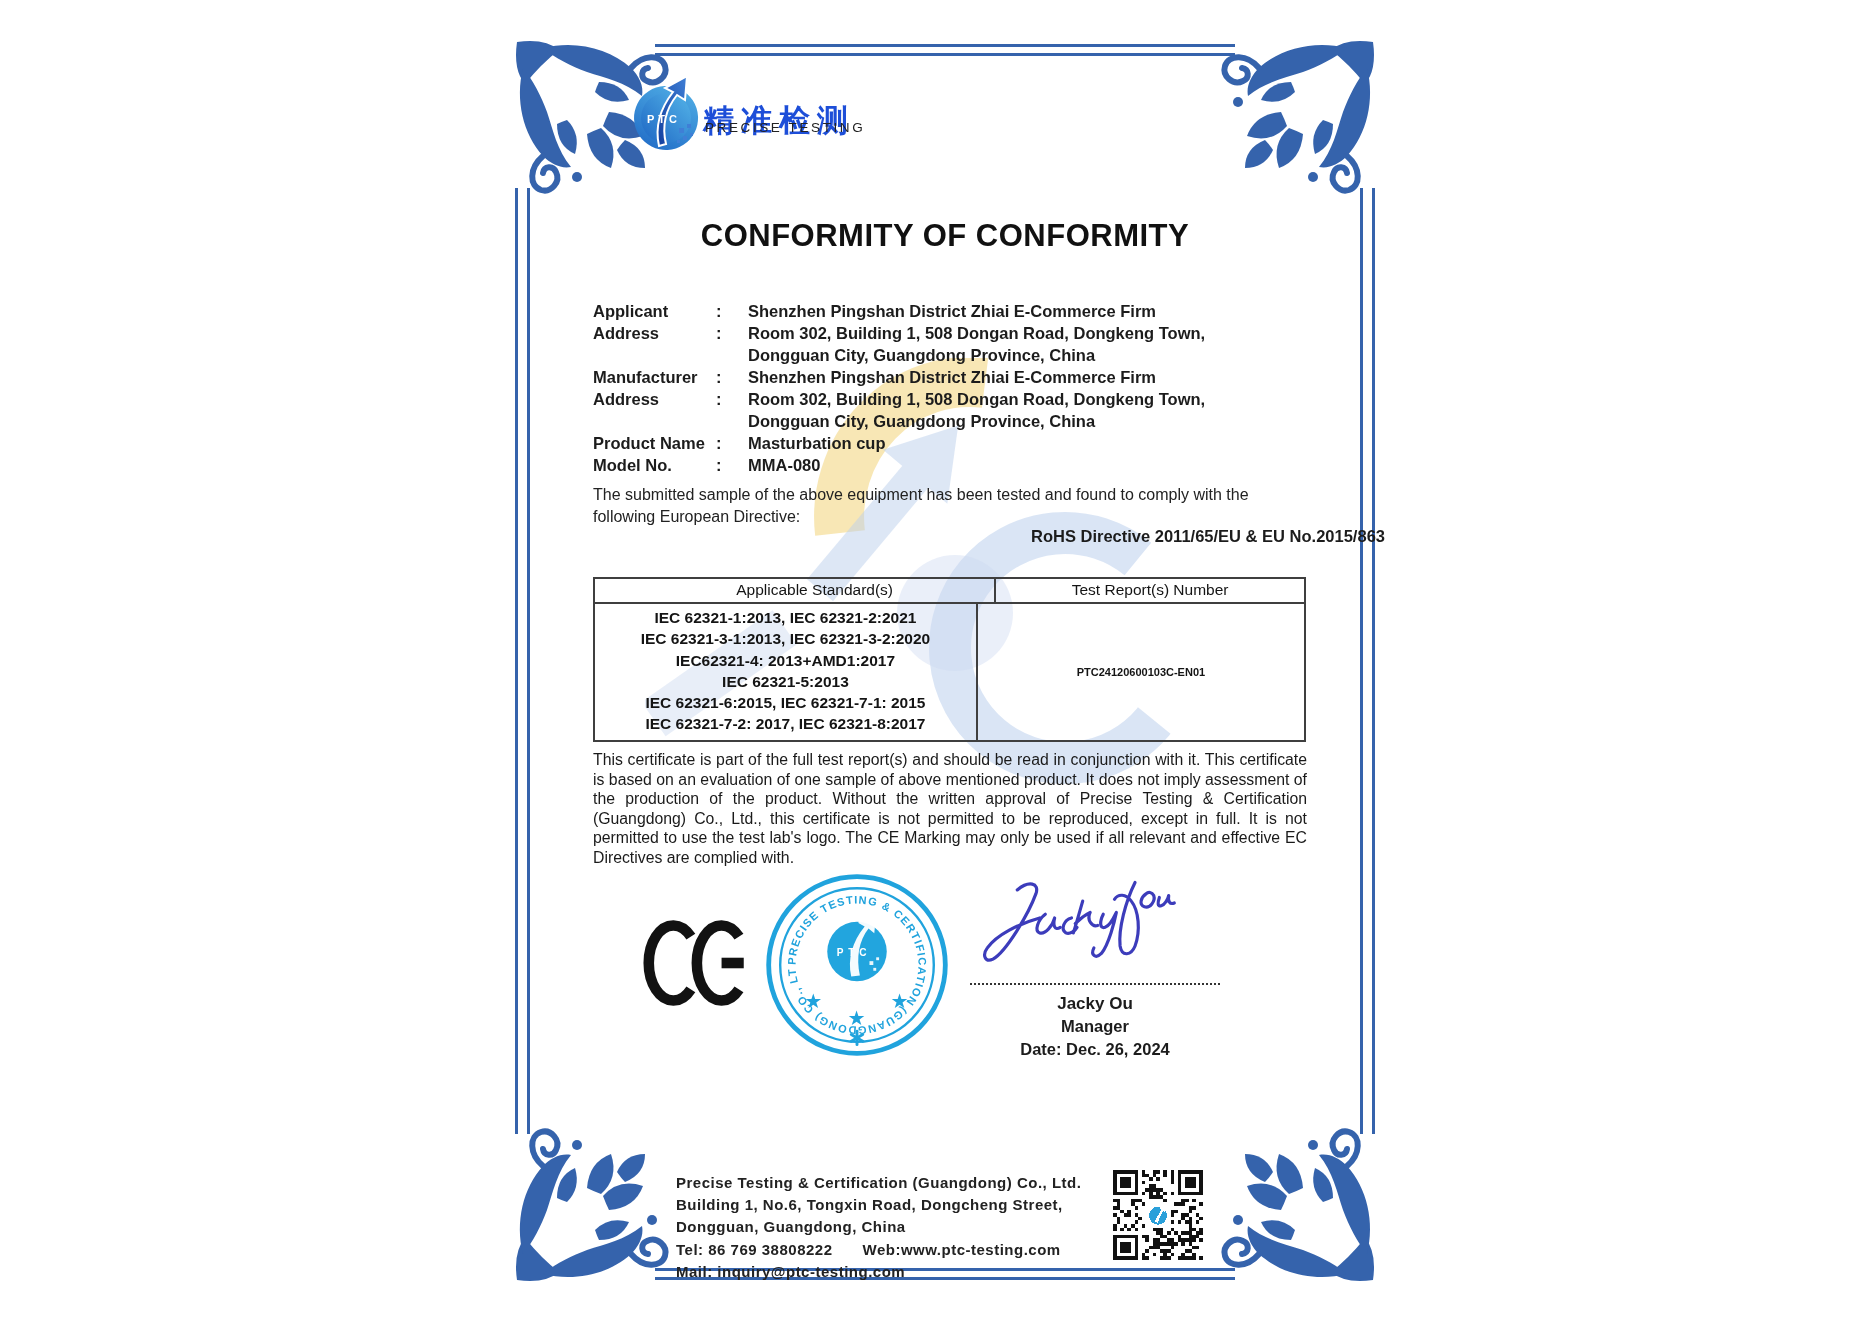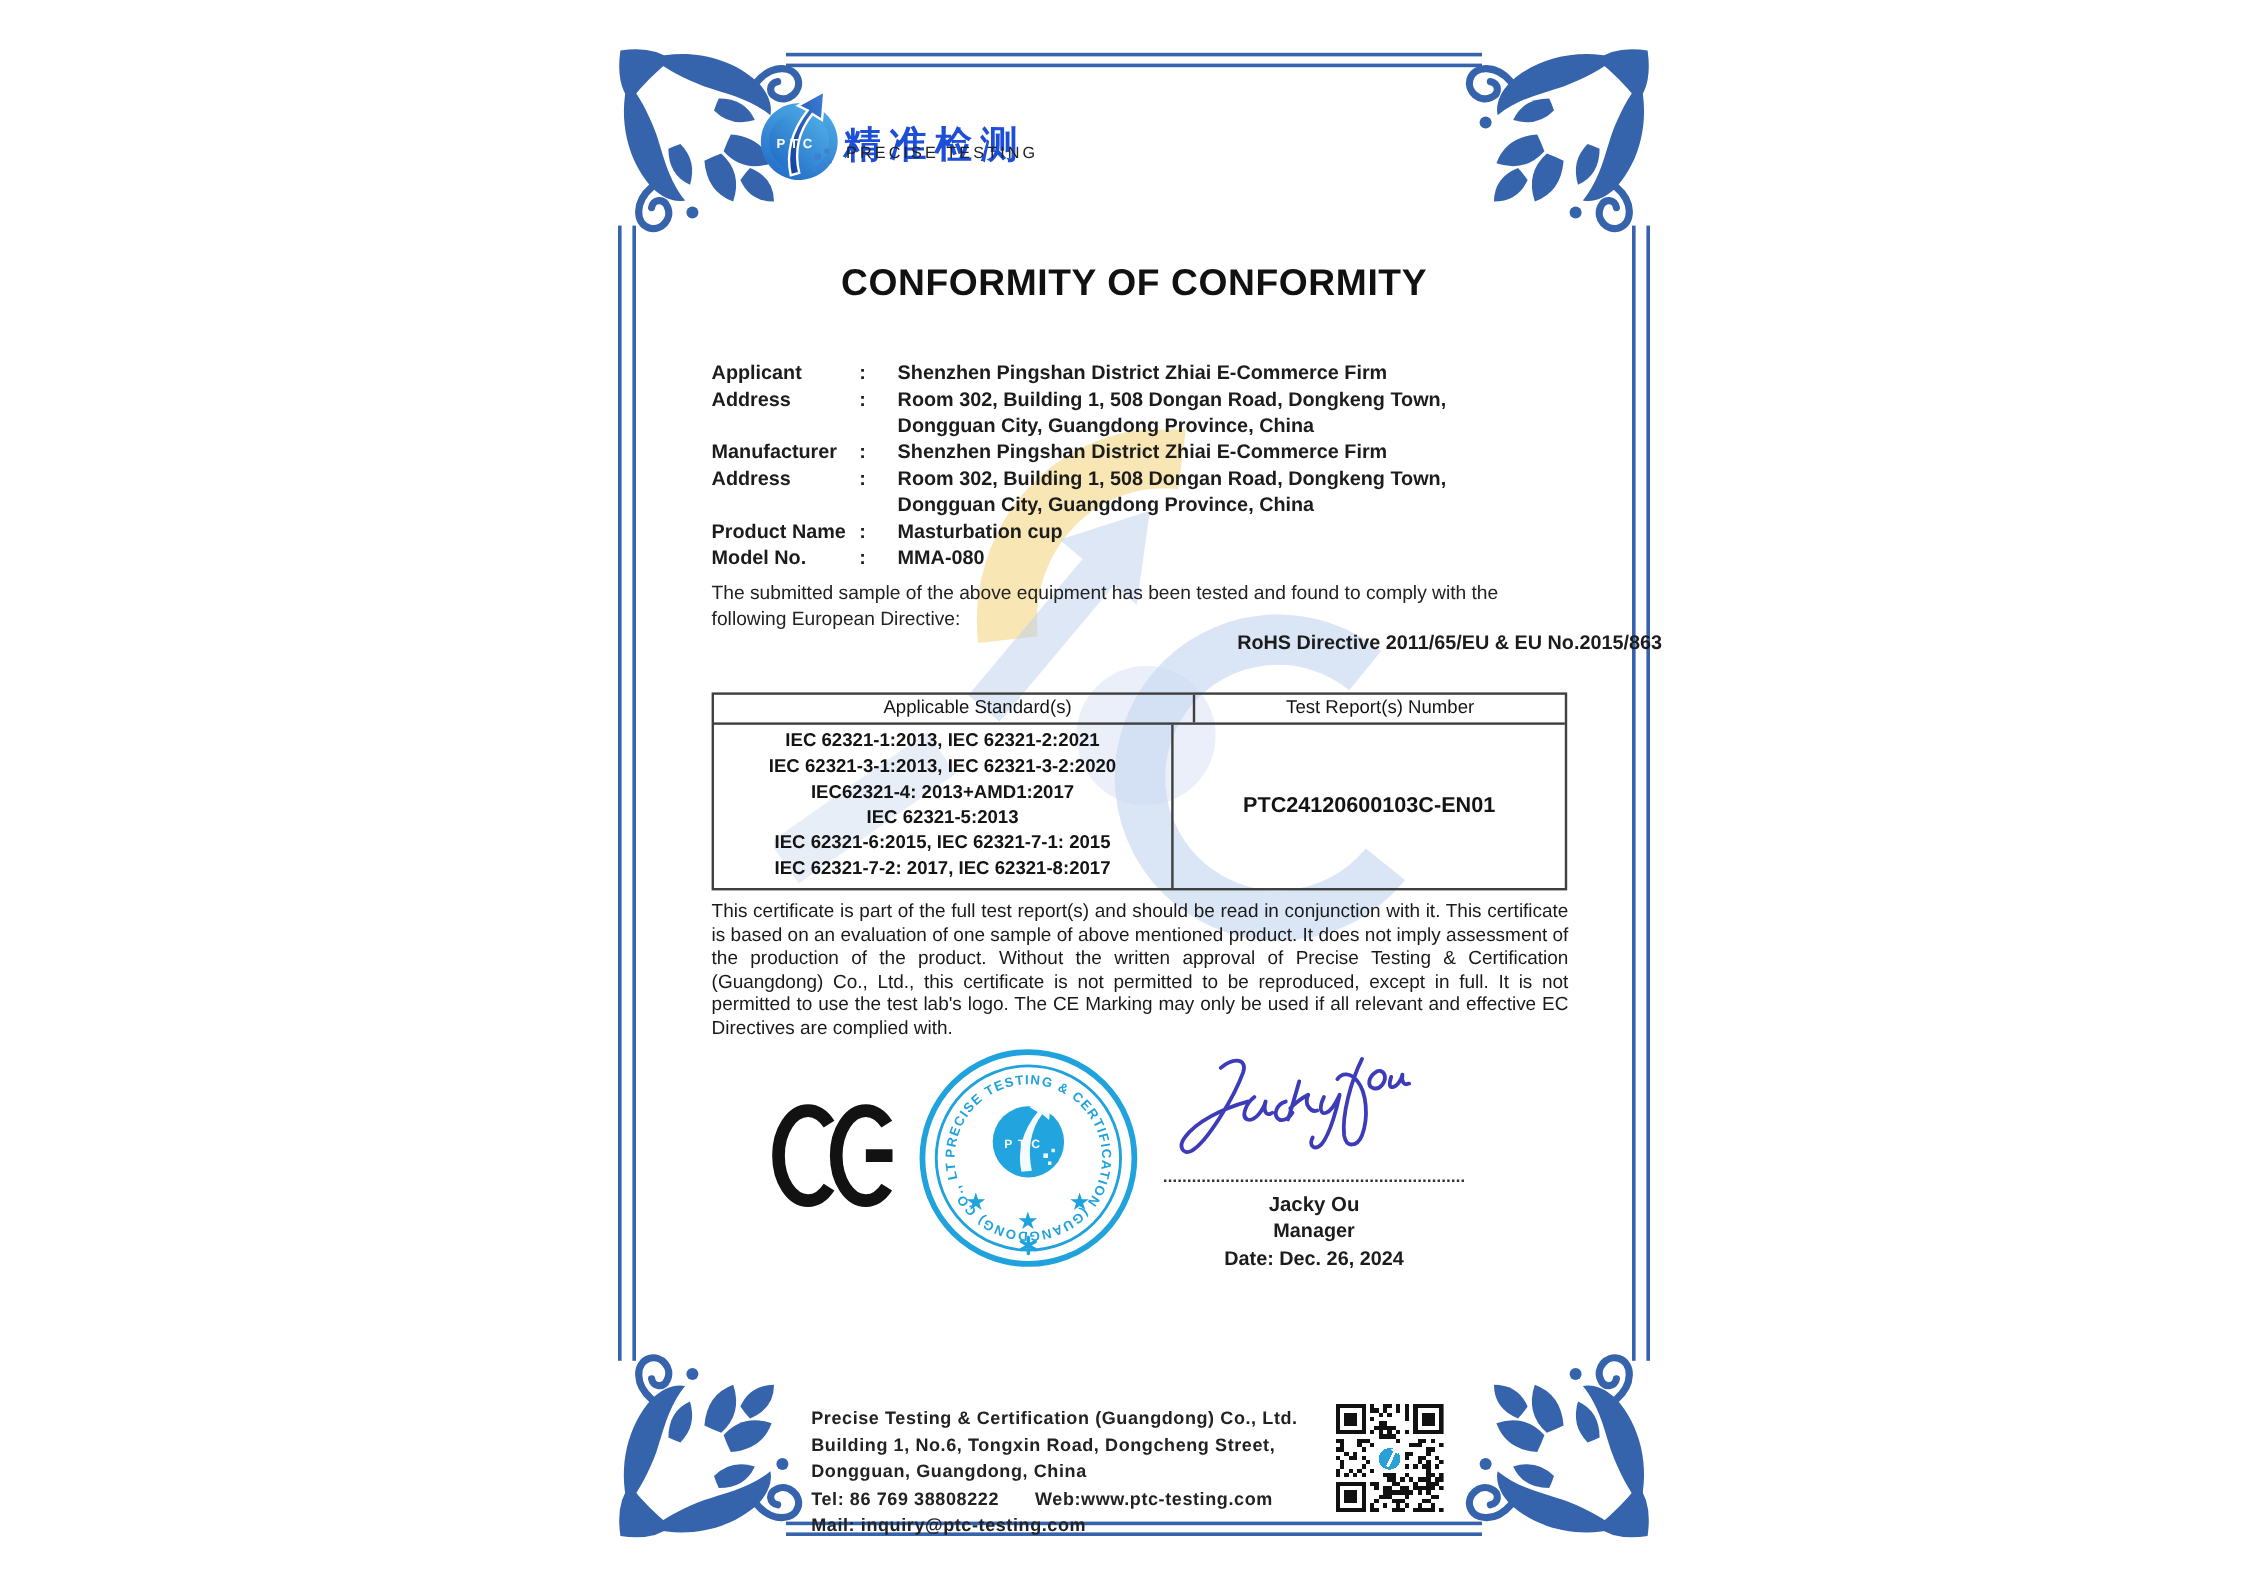--- a/index.html
+++ b/index.html
@@ -31,21 +31,21 @@
   .note{position:absolute;left:88px;top:524px;width:714px;font-size:16px;color:#222;}
 
   .stdtable{position:absolute;left:88px;top:549px;width:709px;border:2px solid #3f3f3f;font-size:15.5px;color:#141414;background:transparent;}
   .t-row{display:flex;}
   .t-h{padding:2px 0 3px;text-align:center;}
   .col1{width:54%;border-right:2px solid #3f3f3f;box-sizing:border-box;}
   .col2{flex:1;}
   .t-head{border-bottom:2px solid #3f3f3f;padding-left:40px;}
   .t-cell1{padding:3px 0 5px;}
   .std-line{font-weight:bold;text-align:center;line-height:21.3px;}
-  .t-cell2{display:flex;align-items:center;justify-content:center;font-weight:bold;font-size:18px;}
+  .t-cell2{display:flex;align-items:center;justify-content:center;font-weight:bold;font-size:11px;}
 
   .disclaimer{position:absolute;left:88px;top:722px;width:714px;font-size:15.8px;line-height:19.6px;text-align:justify;color:#1a1a1a;}
 
   .sig-group{position:absolute;left:455px;top:838px;width:270px;}
   .sig-line{position:absolute;left:10px;top:117px;width:250px;border-top:2.5px dotted #333;}
   .sig-name{position:absolute;left:0;top:128px;width:270px;text-align:center;font-size:17px;font-weight:bold;}
   .sig-role{position:absolute;left:0;top:151px;width:270px;text-align:center;font-size:16.5px;font-weight:bold;}
   .sig-date{position:absolute;left:0;top:174px;width:270px;text-align:center;font-size:16.5px;font-weight:bold;}
 
   .footer{position:absolute;left:171px;top:1144px;font-size:15px;font-weight:bold;letter-spacing:.5px;line-height:22.2px;color:#222;}

